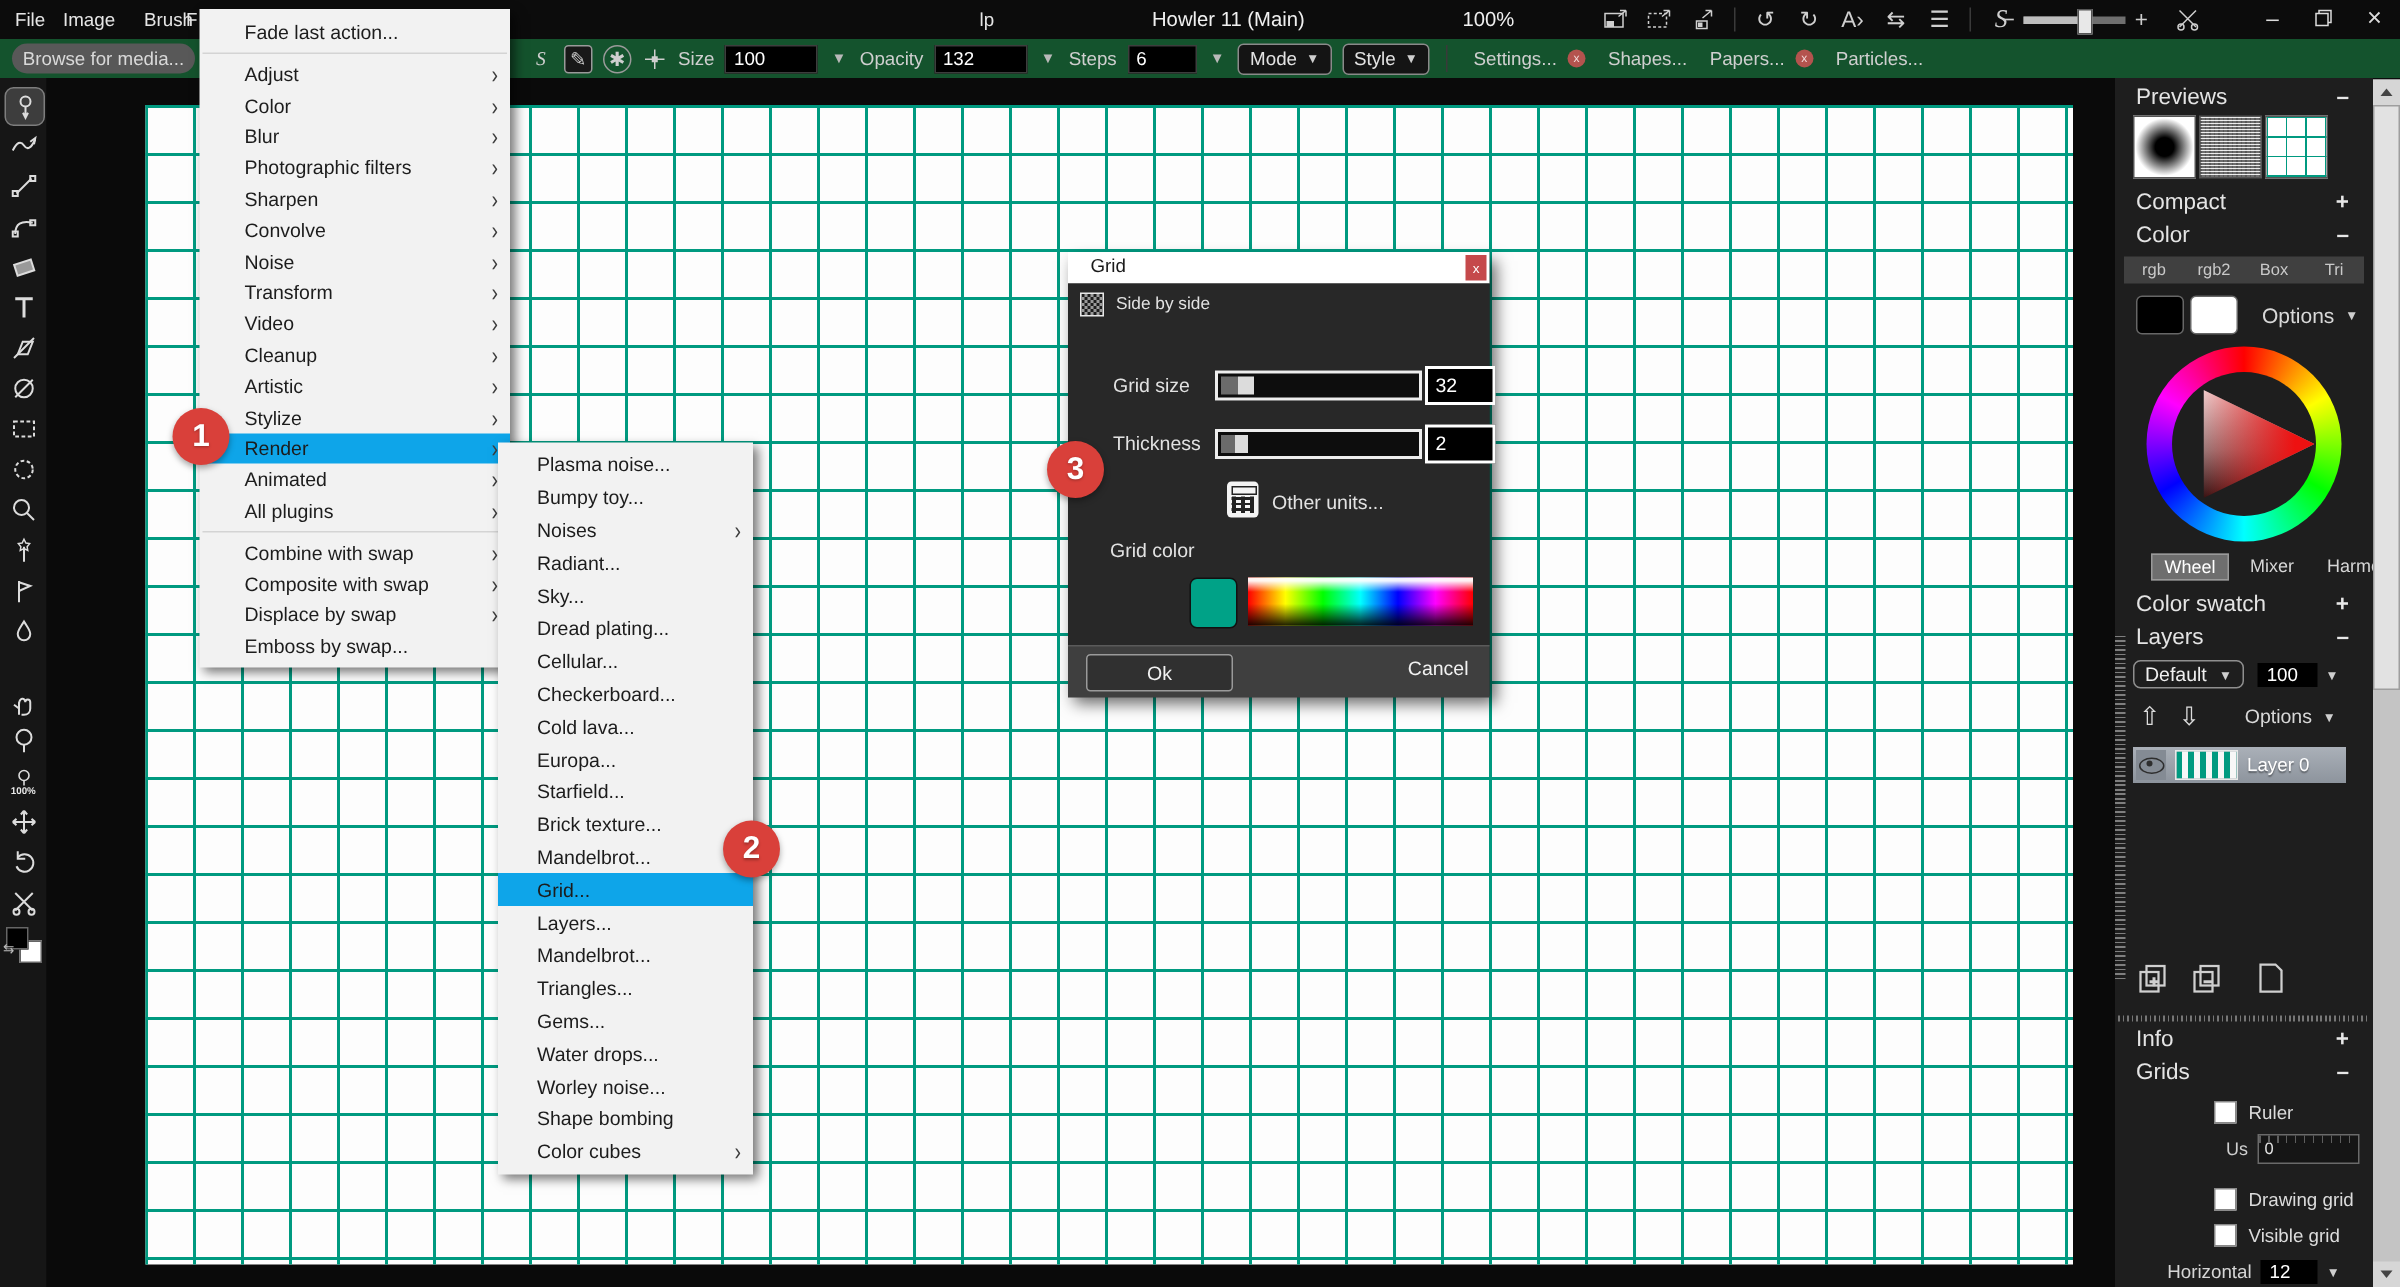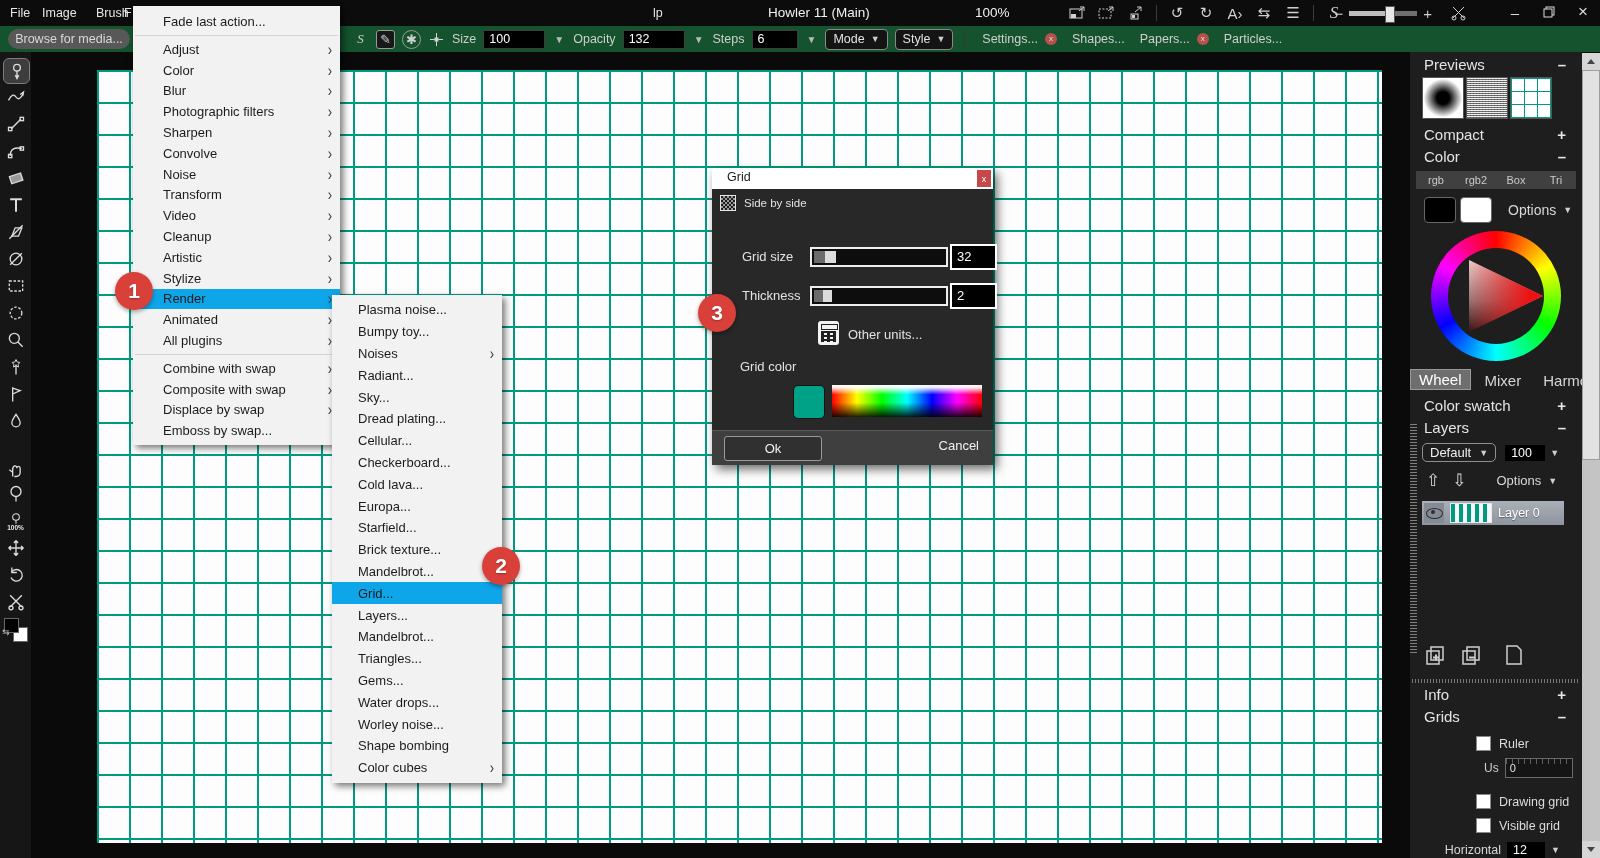--- a/index.html
+++ b/index.html
@@ -121,21 +121,21 @@
   .options{margin-left:12px;font-size:14px;color:#d8d8d8;display:flex;gap:7px;align-items:center;}
   .dd{font-size:9px;color:#cfcfcf;}
   .wheelbox{position:relative;width:130px;height:130px;margin:8px auto 0 auto;}
   .ring{position:absolute;inset:0;border-radius:50%;
       background:conic-gradient(#f00,#ff0,#0f0,#0ff,#00f,#f0f,#f00);}
   .ring-hole{position:absolute;left:17px;top:17px;right:17px;bottom:17px;border-radius:50%;background:#1e1e1e;}
   .tri{position:absolute;left:26px;top:24px;width:86px;height:82px;
       clip-path:polygon(14% 6%,14% 94%,100% 50%);
       background:linear-gradient(90deg,rgba(225,20,20,0) 0%,#e11 85%),
                  linear-gradient(180deg,#fff 0%,#8a8a8a 55%,#000 100%);}
-  .moderow{display:flex;gap:6px;align-items:flex-end;padding-left:0;margin-top:8px;font-size:15px;color:#d6d6d6;}
+  .moderow{display:flex;gap:6px;align-items:flex-start;padding-left:24px;margin-top:8px;font-size:12px;color:#d6d6d6;}
   .modebtn{padding:1px 8px;}
   .modebtn.sel{background:#6e6e6e;border:1px solid #999;color:#fff;}
   .layerctl{display:flex;align-items:center;gap:9px;padding-left:12px;margin-top:5px;}
   .defdd{display:flex;align-items:center;gap:8px;border:1px solid #8f8f8f;border-radius:5px;
       padding:1px 7px;font-size:13px;color:#f0f0f0;}
   .opfield{display:flex;align-items:center;gap:5px;}
   .blackfield{background:#000;color:#fff;font-size:12.5px;padding:1px 6px;min-width:28px;}
   .arrowsrow{display:flex;align-items:center;gap:12px;padding-left:16px;margin-top:8px;color:#dcdcdc;}
   .bigarrow{font-size:17px;}
   .layerrow{display:flex;align-items:center;gap:6px;margin:10px 0 0 12px;width:136px;height:24px;

